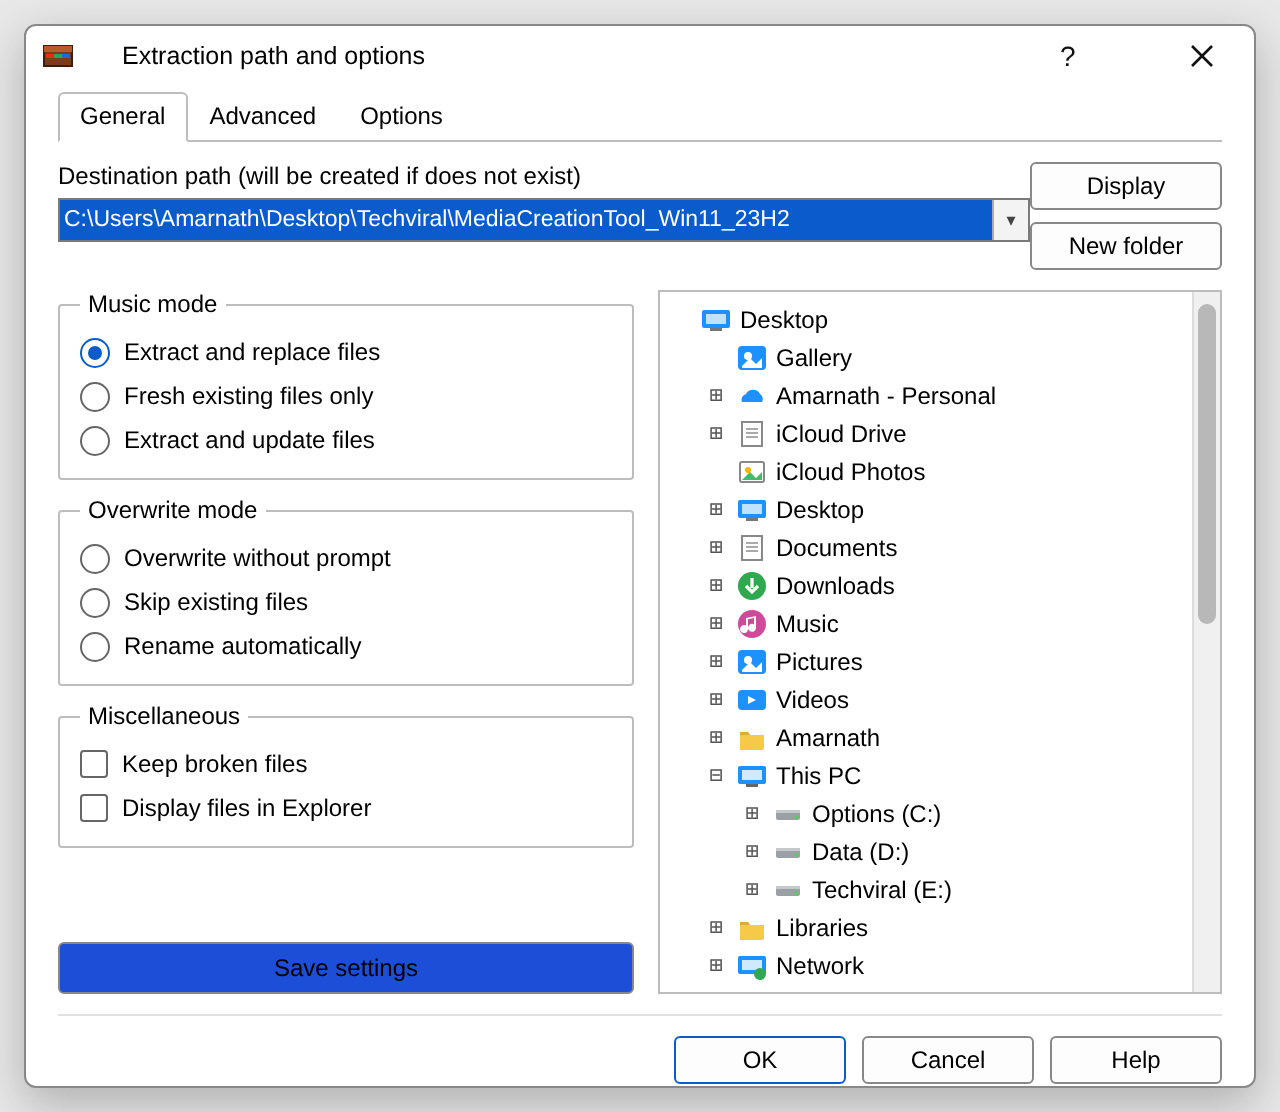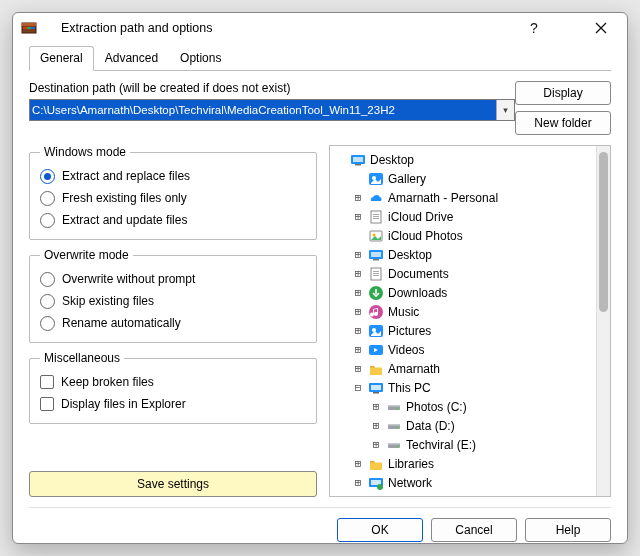--- a/index.html
+++ b/index.html
@@ -127,21 +127,21 @@
   }
   .radio.checked { border-color:#0a5ccc; }
   .radio.checked::after{
     content:""; width:7px; height:7px; border-radius:50%; background:#0a5ccc;
   }
   .chk {
     width:14px; height:14px; border:1.5px solid #666; border-radius:2px;
   }
   .save-row { margin-top:auto; }
   .save-btn {
-    border:1px solid #888; border-radius:3px; background:#fef9c3;
+    border:1px solid #888; border-radius:3px; background:#1d4ed8;
     height:26px; width:100%;
     font-size:12px;
     display:flex;align-items:center;justify-content:center;
   }
   .right-col {
     flex:1; display:flex; min-height:0;
   }
   .tree-wrap {
     flex:1; border:1px solid #bdbdbd; background:#fff;
     display:flex; min-height:0;
@@ -224,21 +224,21 @@
       <div class="side-buttons">
         <div class="btn">Display</div>
         <div class="btn">New folder</div>
       </div>
     </div>
 
     <div class="main-cols">
       <div class="left-col">
 
         <fieldset>
-          <legend>Windows mode</legend>
+          <legend>Music mode</legend>
           <div class="opt">
             <span class="radio checked"></span>
             <span class="lbl">Extract and replace files</span>
           </div>
           <div class="opt">
             <span class="radio"></span>
             <span class="lbl">Fresh existing files only</span>
           </div>
           <div class="opt">
             <span class="radio"></span>
@@ -424,21 +424,21 @@
               </div>
               <div class="node" style="padding-left: 36px;">
                 <span class="expander">⊞</span>
                 <span class="icon-slot">
                   <svg width="16" height="16">
                     <rect x="2" y="6" width="12" height="5" rx="1" fill="#9aa0a6"></rect>
                     <rect x="2" y="6" width="12" height="1.5" fill="#c6c9cc"></rect>
                     <circle cx="12" cy="9.5" r="0.9" fill="#4fd24f"></circle>
                   </svg>
                 </span>
-                <span class="lbl">Photos (C:)</span>
+                <span class="lbl">Options (C:)</span>
               </div>
               <div class="node" style="padding-left: 36px;">
                 <span class="expander">⊞</span>
                 <span class="icon-slot">
                   <svg width="16" height="16">
                     <rect x="2" y="6" width="12" height="5" rx="1" fill="#9aa0a6"></rect>
                     <rect x="2" y="6" width="12" height="1.5" fill="#c6c9cc"></rect>
                     <circle cx="12" cy="9.5" r="0.9" fill="#4fd24f"></circle>
                   </svg>
                 </span>

